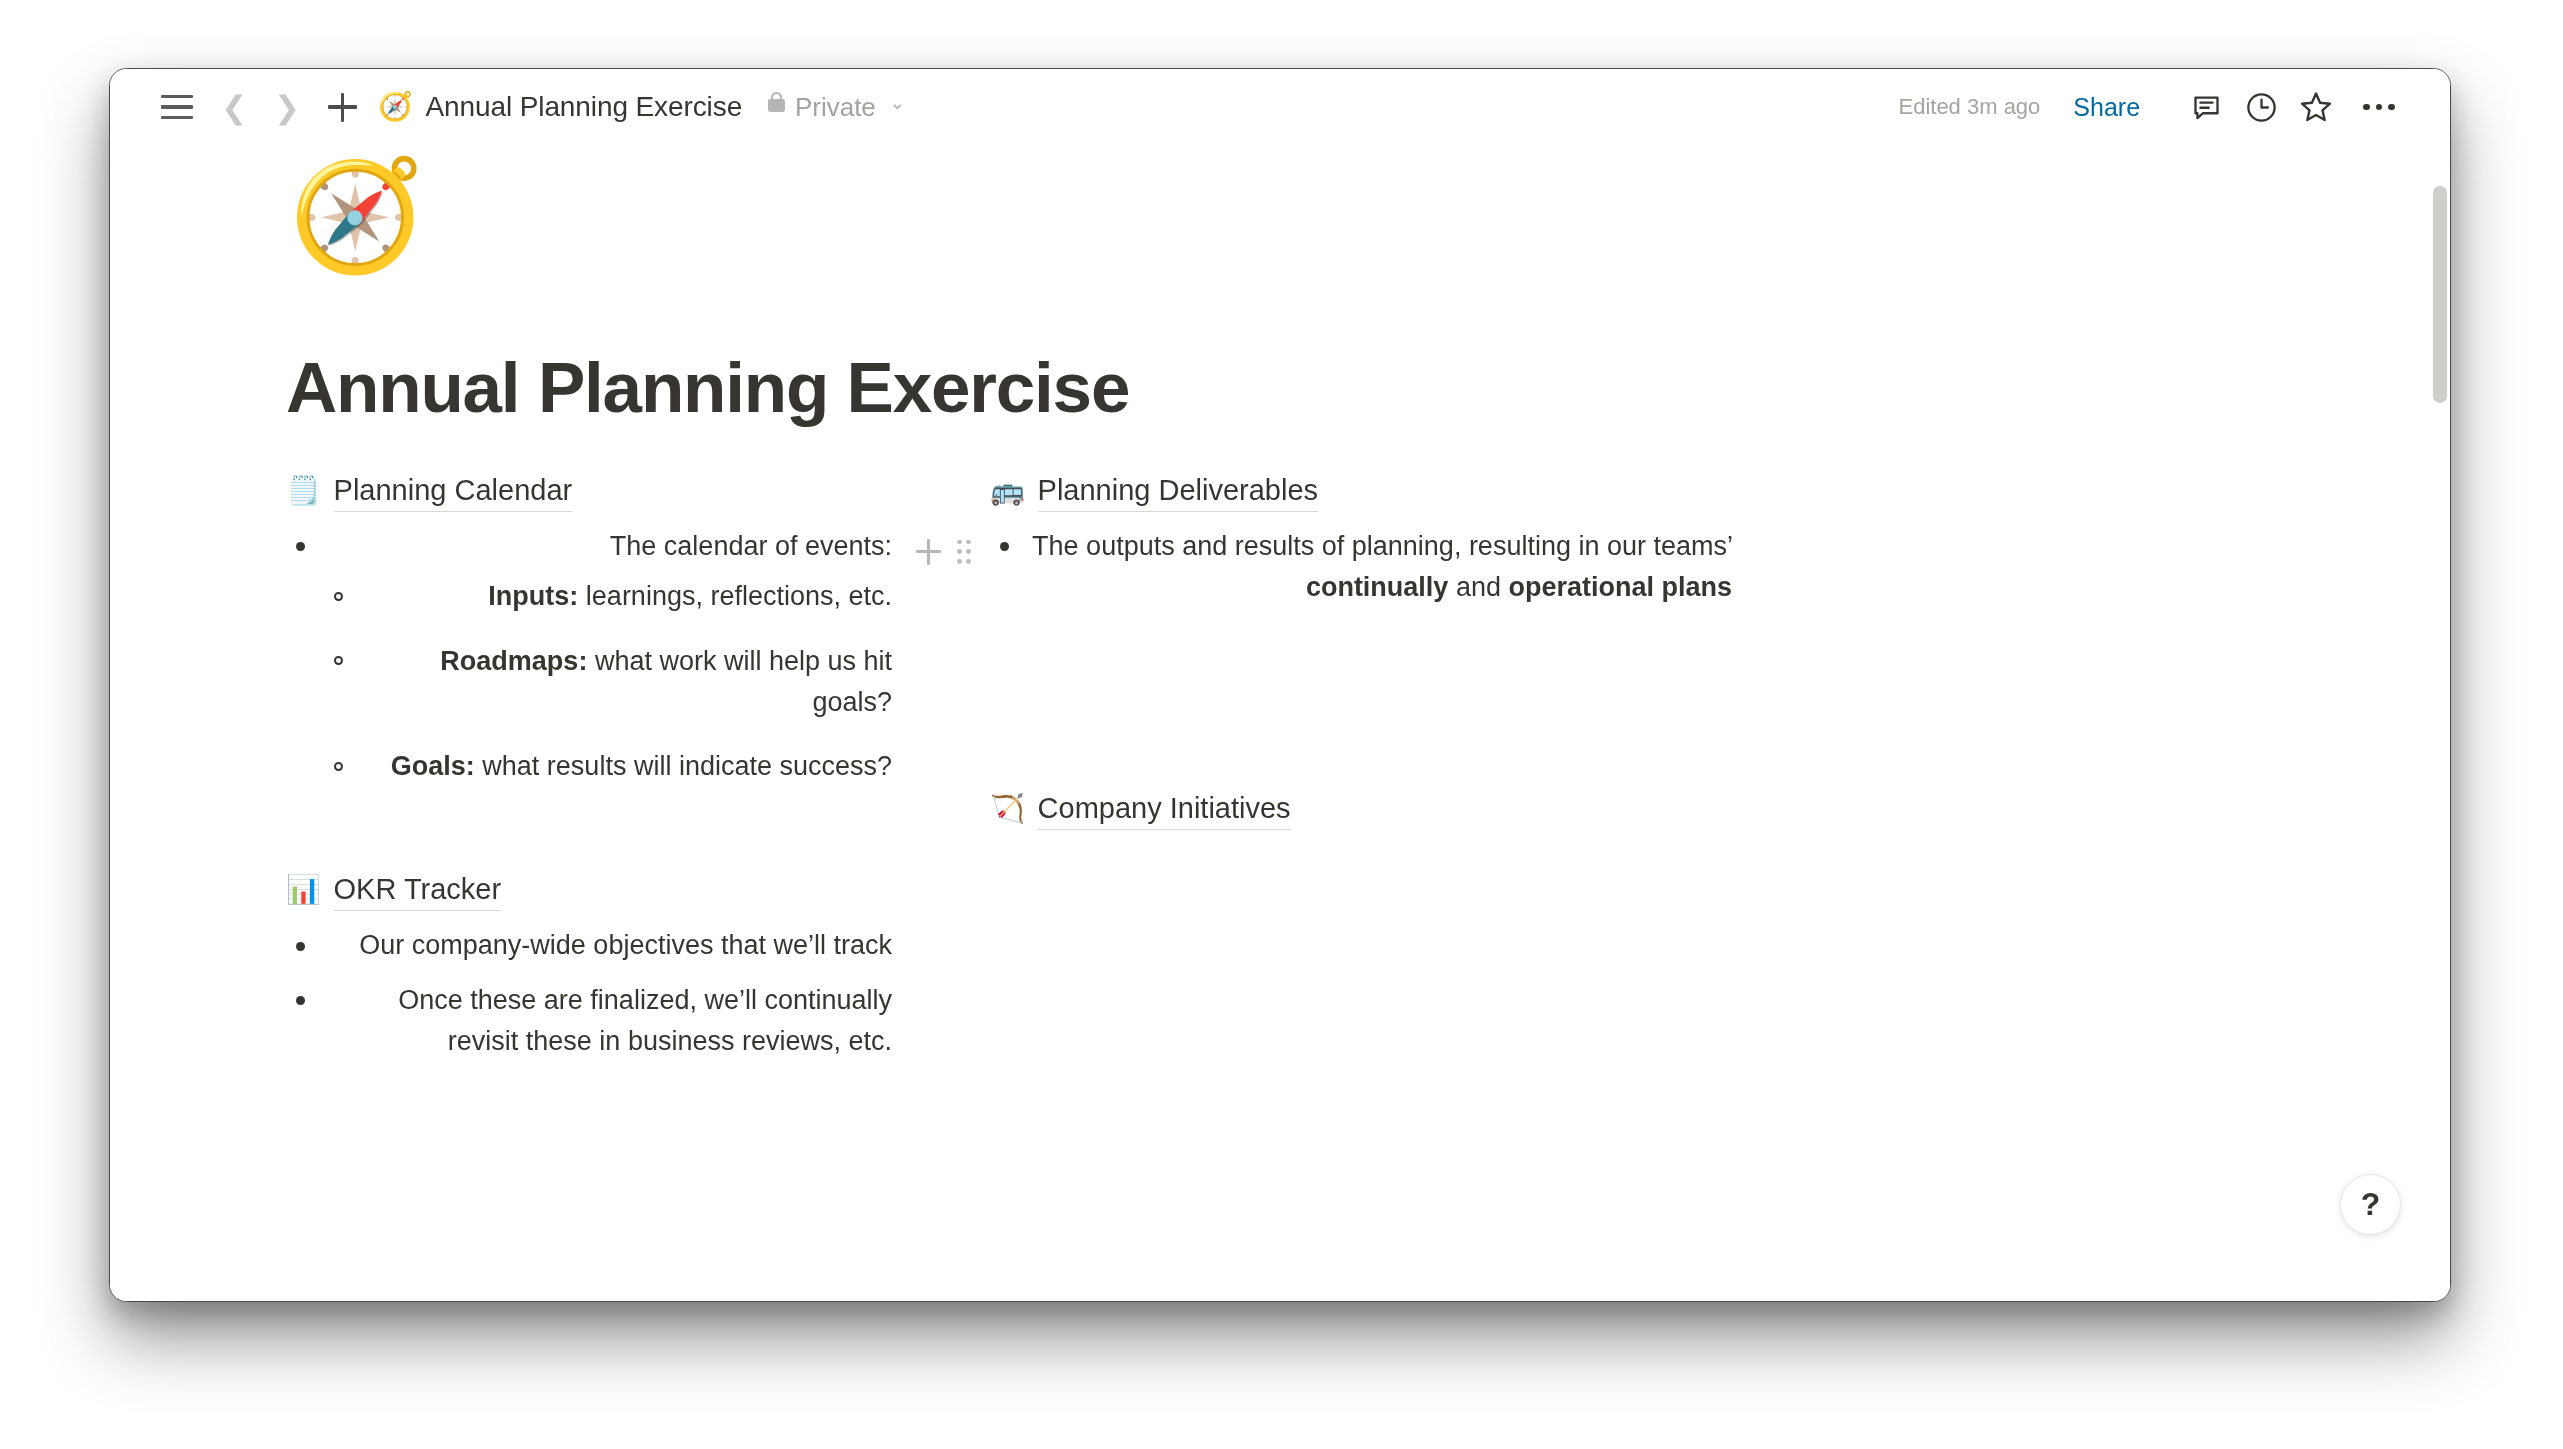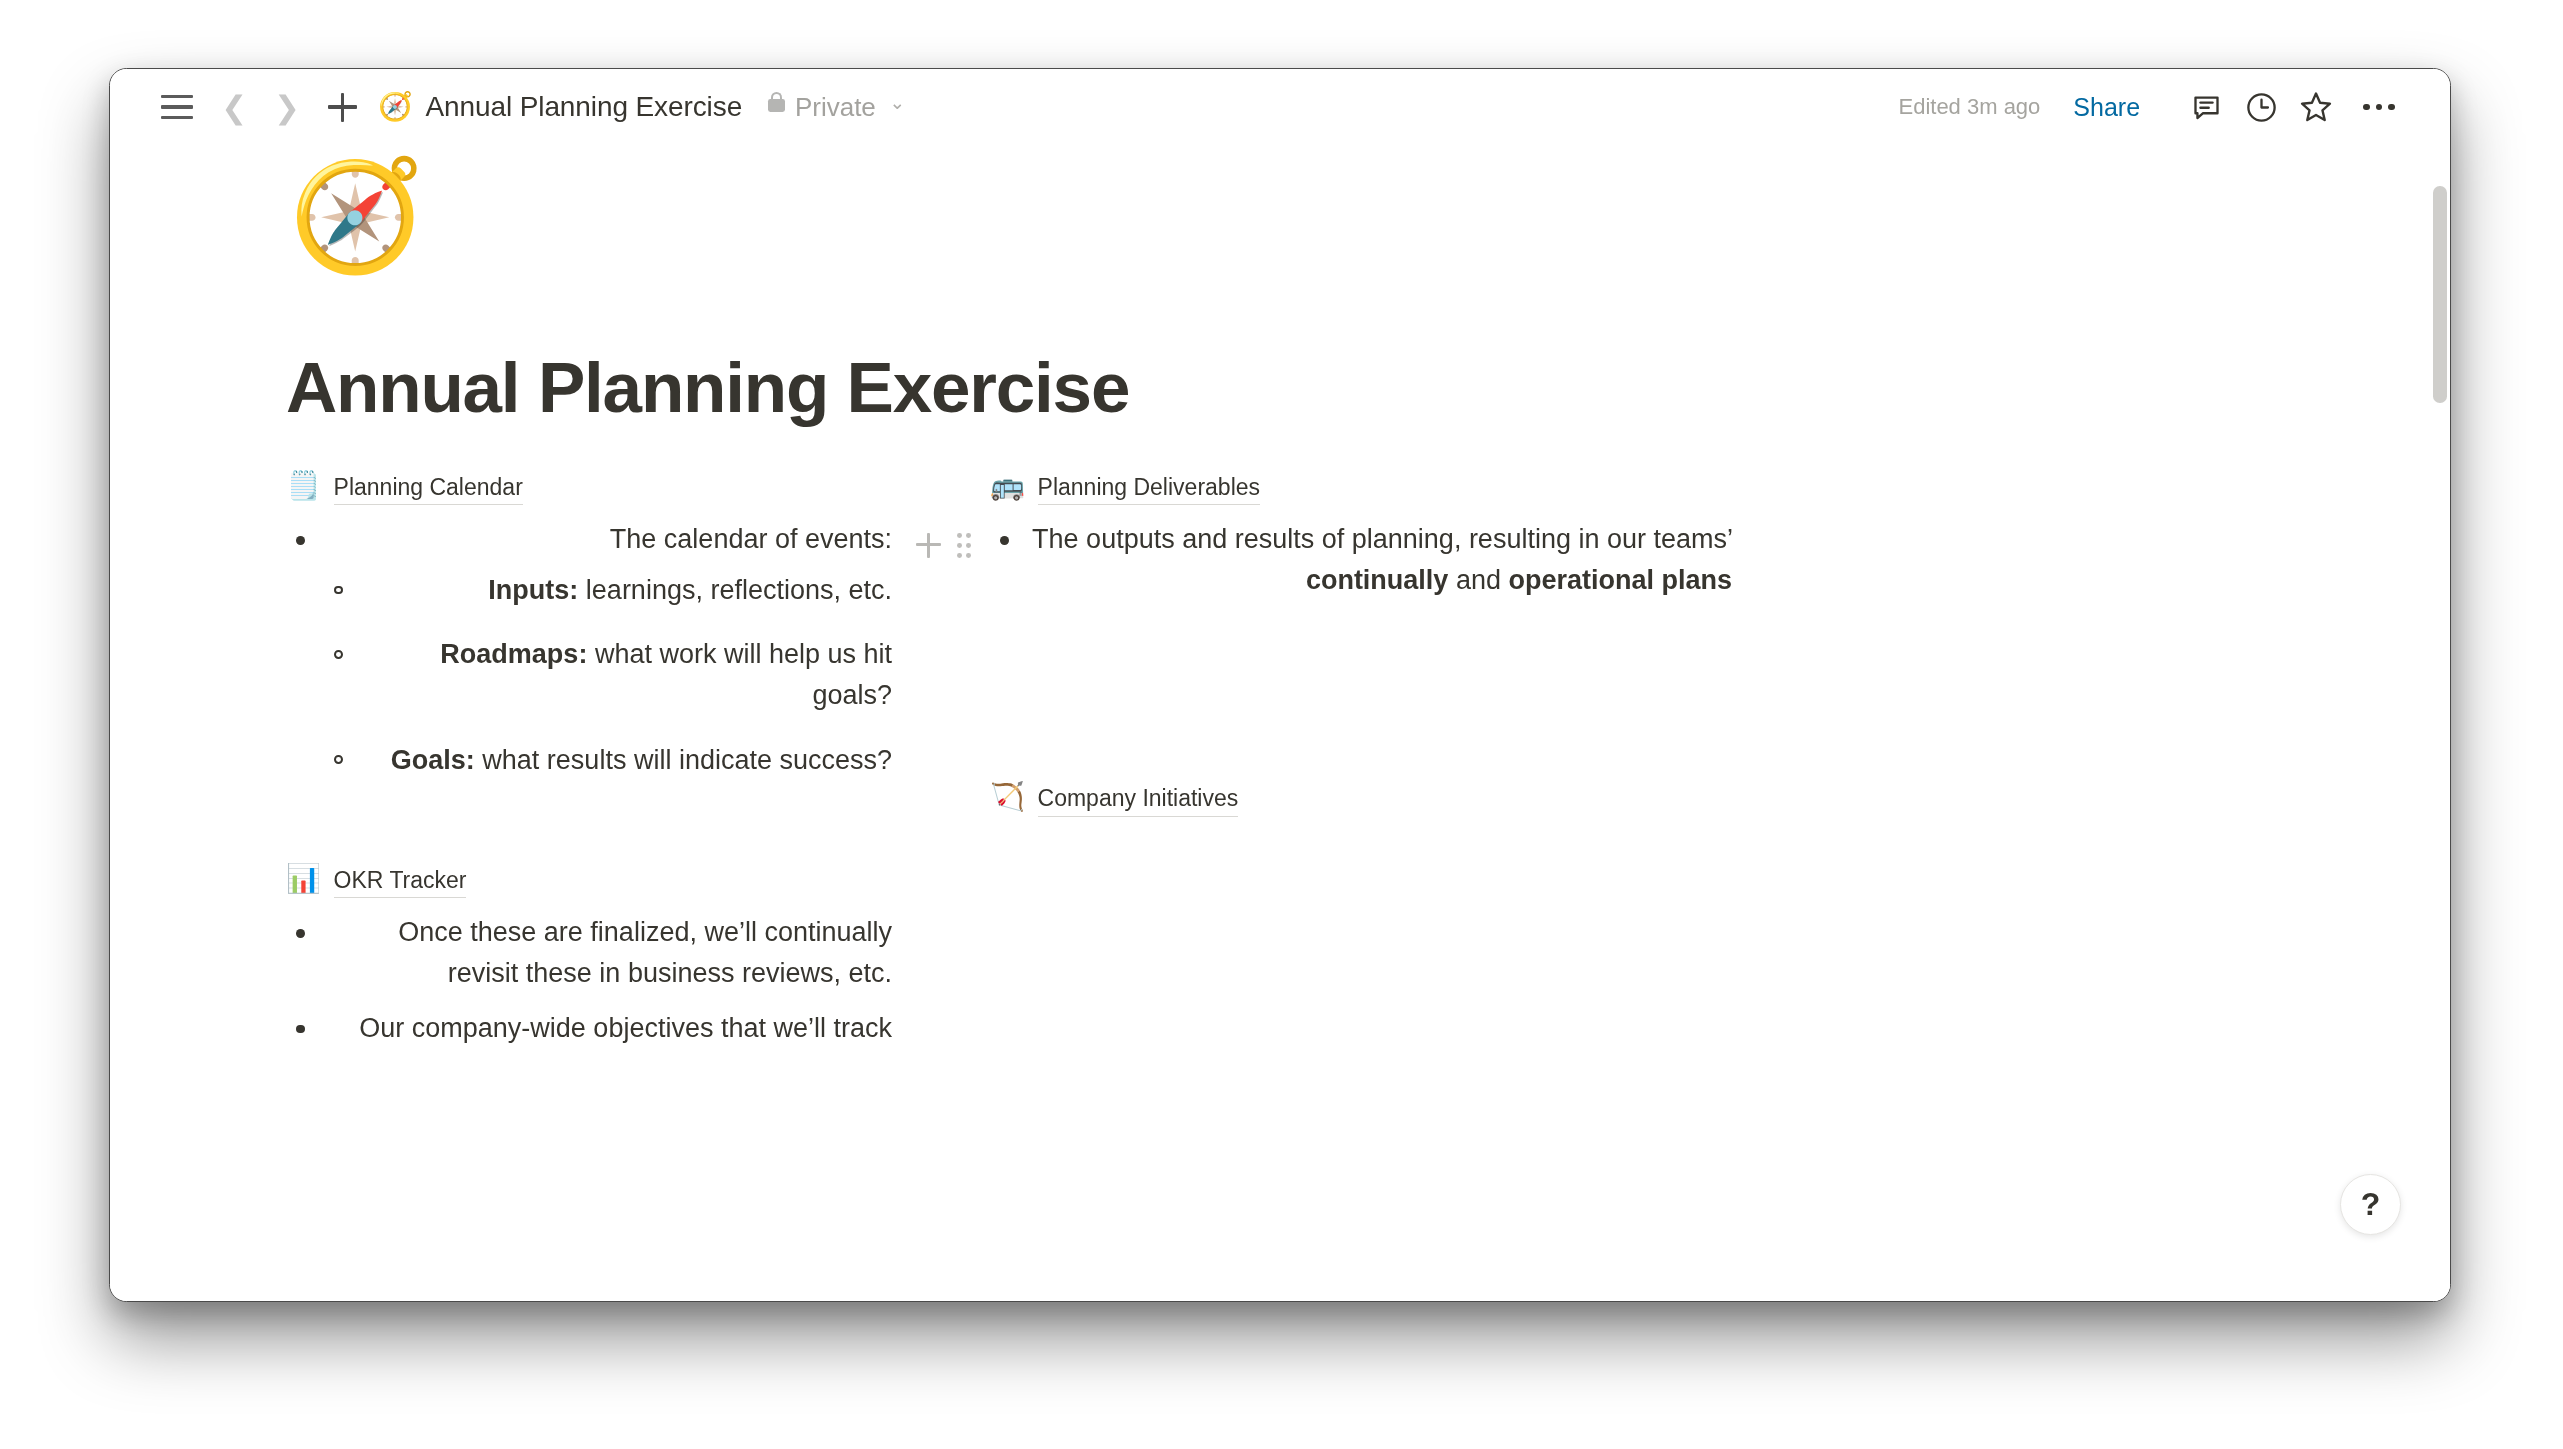--- a/index.html
+++ b/index.html
@@ -245,21 +245,21 @@
     align-items: baseline;
     gap: 12.7px;
     margin-bottom: 13.7px;
   }
   .sec-emoji {
     font-size: 28px;
     line-height: 1;
     flex: none;
   }
   .sec-title {
-    font-size: 23px;
+    font-size: 29px;
     color: #37352f;
     border-bottom: 1.6px solid #d9d8d4;
     padding-bottom: 2.9px;
     line-height: 1.25;
   }
 
   ul.bul {
     list-style: none;
     margin: 0;
     padding: 0;
@@ -496,24 +496,24 @@
             </div>
 
             <div class="section" style="margin-top:84px">
               <div class="sec-head">
                 <span class="sec-emoji">📊</span>
                 <span class="sec-title">OKR Tracker</span>
               </div>
 
               <ul class="bul">
                 <li>
-                  <span>Once these are finalized, we’ll continually revisit these in business reviews, etc.</span>
+                  <span>Our company-wide objectives that we’ll track</span>
                 </li>
                 <li>
-                  <span>Our company-wide objectives that we’ll track</span>
+                  <span>Once these are finalized, we’ll continually revisit these in business reviews, etc.</span>
                 </li>
               </ul>
             </div>
           </div>
 
           <div class="col right">
 
             <div class="section">
               <div class="sec-head">
                 <span class="sec-emoji">🚌</span>

